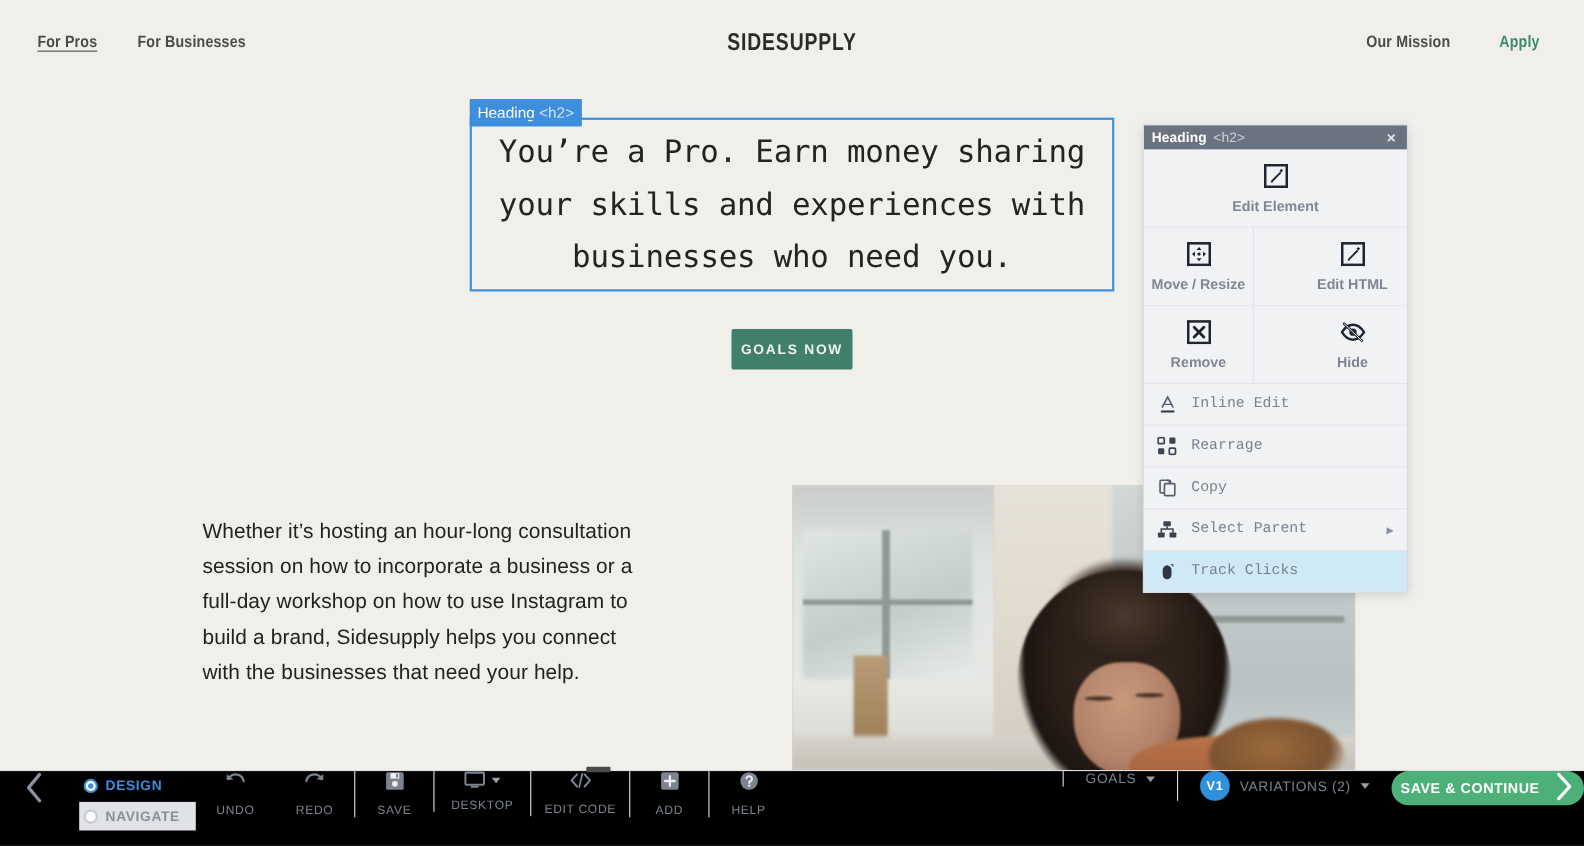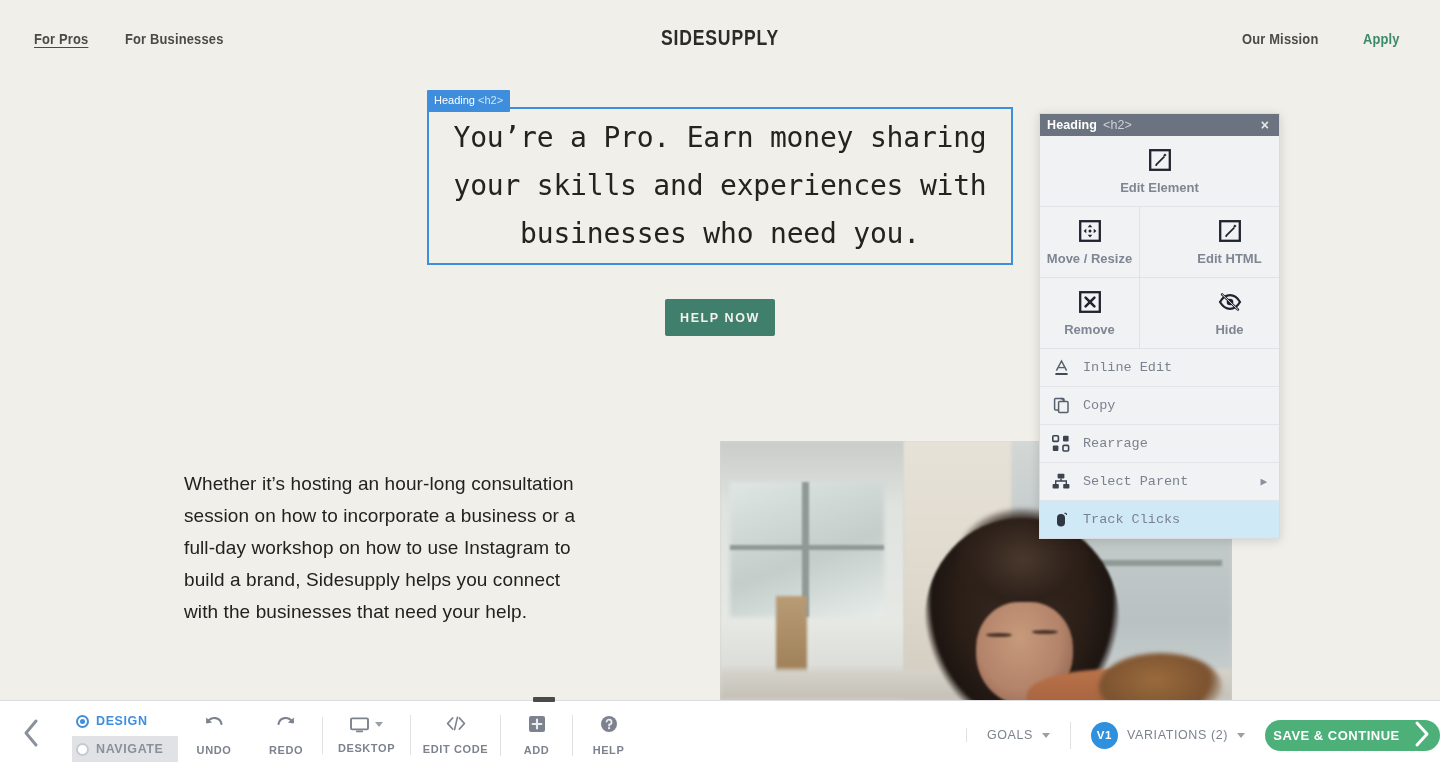--- a/index.html
+++ b/index.html
@@ -34,21 +34,21 @@
     font-family: "Liberation Sans Narrow","Liberation Sans", sans-serif;
     font-size: 22px; font-weight: 700; letter-spacing: 1px; color: #2b2b29;
     white-space: nowrap;
   }
 
   
   .sel-wrap { position: absolute; left: 427px; top: 90px; width: 586px; }
   .sel-badge {
     position: absolute; top: 0; left: 0;
     background: #3e8edd; color: #fff;
-    font-size: 11px; line-height: 1; padding: 5px 7px 6px 7px;
+    font-size: 14px; line-height: 1; padding: 5px 7px 6px 7px;
     white-space: nowrap; border-radius: 1px;
   }
   .sel-badge .tag { color: #cfe5f8; }
   .sel-box {
     position: absolute; top: 17px; left: 0; width: 586px; height: 158px;
     border: 2px solid #3e8edd; background: transparent;
     display: flex; align-items: center; justify-content: center;
   }
   .hero-h2 {
     font-family: "DejaVu Sans Mono","Liberation Mono", monospace;
@@ -152,22 +152,22 @@
     cursor: pointer; font-size: 13.5px; color: #7b828f; font-family: Liberation Mono, monospace;
   }
   .ctx-item:last-child { border-bottom: none; }
   .ctx-item.highlight { background: #cfe9f7; }
   .ctx-item .ic { width: 18px; display: flex; justify-content: center; }
   .ctx-item .arrow { margin-left: auto; color: #8b919c; font-size: 11px; }
 
   
   .toolbar {
     position: absolute; left: 0; bottom: 0; width: 1440px; height: 69px;
-    background: #ffffff; border-top: 1px solid #dcdee2;
-    display: flex; align-items: center; z-index: 40;
+    background: #000000; border-top: 1px solid #dcdee2;
+    display: flex; align-items: flex-start; z-index: 40;
   }
   .tb-handle {
     position: absolute; top: -4px; left: 533px; width: 22px; height: 5px;
     background: #4a4a4a; border-radius: 1px;
   }
   .tb-back {
     width: 62px; display: flex; align-items: center; justify-content: center;
     cursor: pointer;
   }
   .tb-modes {
@@ -180,21 +180,21 @@
   }
   .tb-mode.active { color: #3e8edd; font-weight: 700; }
   .tb-mode.inactive { color: #8a9099; font-weight: 700; background: #e0e2e6; }
   .radio { width: 13px; height: 13px; border-radius: 50%; flex: none;
            border: 2px solid #c6cad0; background: #fff; position: relative; }
   .radio.on { border-color: #3e8edd; }
   .radio.on::after { content:""; position:absolute; inset:2px; border-radius:50%; background:#3e8edd; }
   .tb-item {
     width: 72px; display: flex; flex-direction: column; align-items: center;
     justify-content: center; gap: 9px; cursor: pointer; color: #7c838e;
-    font-size: 11px; letter-spacing: .6px; border-left: 1px solid #dfe1e5; font-weight: bold;
+    font-size: 11px; letter-spacing: .6px; border-left: 1px solid #dfe1e5;
   }
   .tb-item.nodiv { border-left: none; }
   .tb-item .tl { white-space: nowrap; }
   .tb-spacer { flex: 1; border-left: 1px solid #dfe1e5; }
   .tb-goals, .tb-variations {
     display: flex; align-items: center; gap: 9px; padding: 0 20px;
     border-left: 1px solid #dfe1e5; cursor: pointer;
     color: #7c838e; font-size: 12.5px; letter-spacing: .6px;
   }
   .vbadge {
@@ -232,21 +232,21 @@
     <div class="sel-wrap">
       <div class="sel-badge">
         <span>Heading</span>
         <span class="tag">&lt;h2&gt;</span>
       </div>
       <div class="sel-box">
         <h2 class="hero-h2">You’re a Pro. Earn money sharing your skills and experiences with businesses who need you.</h2>
       </div>
     </div>
 
-    <button class="cta-btn">HELP NOW</button>
+    <button class="cta-btn">GOALS NOW</button>
 
     <p class="body-copy">Whether it’s hosting an hour-long consultation session on how to incorporate a business or a full-day workshop on how to use Instagram to build a brand, Sidesupply helps you connect with the businesses that need your help.</p>
 
     <div class="photo">
       <div class="ph-wallL"></div>
       <div class="ph-windowA"></div>
       <div class="ph-mullion" style="left:2%;top:40%;width:30%;height:2%;"></div>
       <div class="ph-mullion" style="left:16%;top:16%;width:1.4%;height:52%;"></div>
       <div class="ph-pillar"></div>
       <div class="ph-wallR"></div>
@@ -338,39 +338,39 @@
             <path d="M3.4 11.6 L8.5 2 L13.6 11.6" fill="none" stroke="#55606e" stroke-width="1.5"></path>
             <path d="M5.4 8.6 h6.2" stroke="#55606e" stroke-width="1.3"></path>
             <path d="M2.4 15 h12.2" stroke="#2f3742" stroke-width="1.8"></path>
           </svg>
       </span>
       <span>Inline Edit</span>
     </div>
 
     <div class="ctx-item">
       <span class="ic">
-        <svg width="17" height="17" viewBox="0 0 17 17">
-            <rect x="1.6" y="1.6" width="9.4" height="11.4" rx="1" fill="none" stroke="#55606e" stroke-width="1.5"></rect>
-            <path d="M7.6 1.6 q3 0 3 3" fill="none" stroke="#55606e" stroke-width="1.5"></path>
-            <rect x="5.6" y="4.6" width="9.4" height="11" rx="1" fill="#f1f2f4" stroke="#55606e" stroke-width="1.5"></rect>
-          </svg>
-      </span>
-      <span>Copy</span>
-    </div>
-
-    <div class="ctx-item">
-      <span class="ic">
         <svg width="18" height="17" viewBox="0 0 18 17">
             <rect x="0.8" y="0.8" width="5.6" height="5.6" rx="1" fill="none" stroke="#3c4450" stroke-width="1.6"></rect>
             <rect x="11" y="0.8" width="5.6" height="5.6" rx="1" fill="#3c4450"></rect>
             <rect x="0.8" y="10.4" width="5.6" height="5.6" rx="1" fill="#3c4450"></rect>
             <rect x="11" y="10.4" width="5.6" height="5.6" rx="1" fill="none" stroke="#3c4450" stroke-width="1.6"></rect>
           </svg>
       </span>
       <span>Rearrage</span>
+    </div>
+
+    <div class="ctx-item">
+      <span class="ic">
+        <svg width="17" height="17" viewBox="0 0 17 17">
+            <rect x="1.6" y="1.6" width="9.4" height="11.4" rx="1" fill="none" stroke="#55606e" stroke-width="1.5"></rect>
+            <path d="M7.6 1.6 q3 0 3 3" fill="none" stroke="#55606e" stroke-width="1.5"></path>
+            <rect x="5.6" y="4.6" width="9.4" height="11" rx="1" fill="#f1f2f4" stroke="#55606e" stroke-width="1.5"></rect>
+          </svg>
+      </span>
+      <span>Copy</span>
     </div>
 
     <div class="ctx-item">
       <span class="ic">
         <svg width="18" height="17" viewBox="0 0 18 17">
             <rect x="5.6" y="0.8" width="6.8" height="4.6" rx="0.8" fill="#3c4450"></rect>
             <rect x="0.6" y="11" width="6.2" height="4.6" rx="0.8" fill="#3c4450"></rect>
             <rect x="11.2" y="11" width="6.2" height="4.6" rx="0.8" fill="#3c4450"></rect>
             <path d="M9 5.4 v2.6 M3.7 11 V8 h10.6 v3" fill="none" stroke="#3c4450" stroke-width="1.4"></path>
           </svg>
@@ -426,20 +426,31 @@
     <div class="tb-item nodiv">
       <span>
         <svg width="20" height="18" viewBox="0 0 20 18">
             <path d="M17 7 C12 1 4 2 2.5 9" fill="none" stroke="#7c838e" stroke-width="2.1" stroke-linecap="round"></path>
             <path d="M18 2.6 L17.6 8.4 L11.8 7.4 Z" fill="#7c838e"></path>
           </svg>
       </span>
       <span class="tl">REDO</span>
     </div>
 
+    <div class="tb-item">
+      <span>
+        <svg width="18" height="18" viewBox="0 0 18 18">
+            <rect x="1" y="1" width="16" height="16" rx="1.4" fill="#7c838e"></rect>
+            <rect x="5" y="1.8" width="8" height="5" fill="#edeef1"></rect>
+            <circle cx="9" cy="11.6" r="2.6" fill="#edeef1"></circle>
+            <rect x="10" y="2.4" width="2" height="3.6" fill="#7c838e"></rect>
+          </svg>
+      </span>
+      <span class="tl">SAVE</span>
+    </div>
 
     <div class="tb-item" style="width:88px">
       <span style="display:flex;align-items:center;gap:6px">
         <svg width="19" height="16" viewBox="0 0 19 16">
             <rect x="1" y="1.4" width="17" height="11" rx="1.2" fill="none" stroke="#7c838e" stroke-width="1.9"></rect>
             <rect x="6" y="13.4" width="7" height="1.8" rx=".6" fill="#7c838e"></rect>
           </svg>
         <span class="caret"></span>
       </span>
       <span class="tl">DESKTOP</span>

